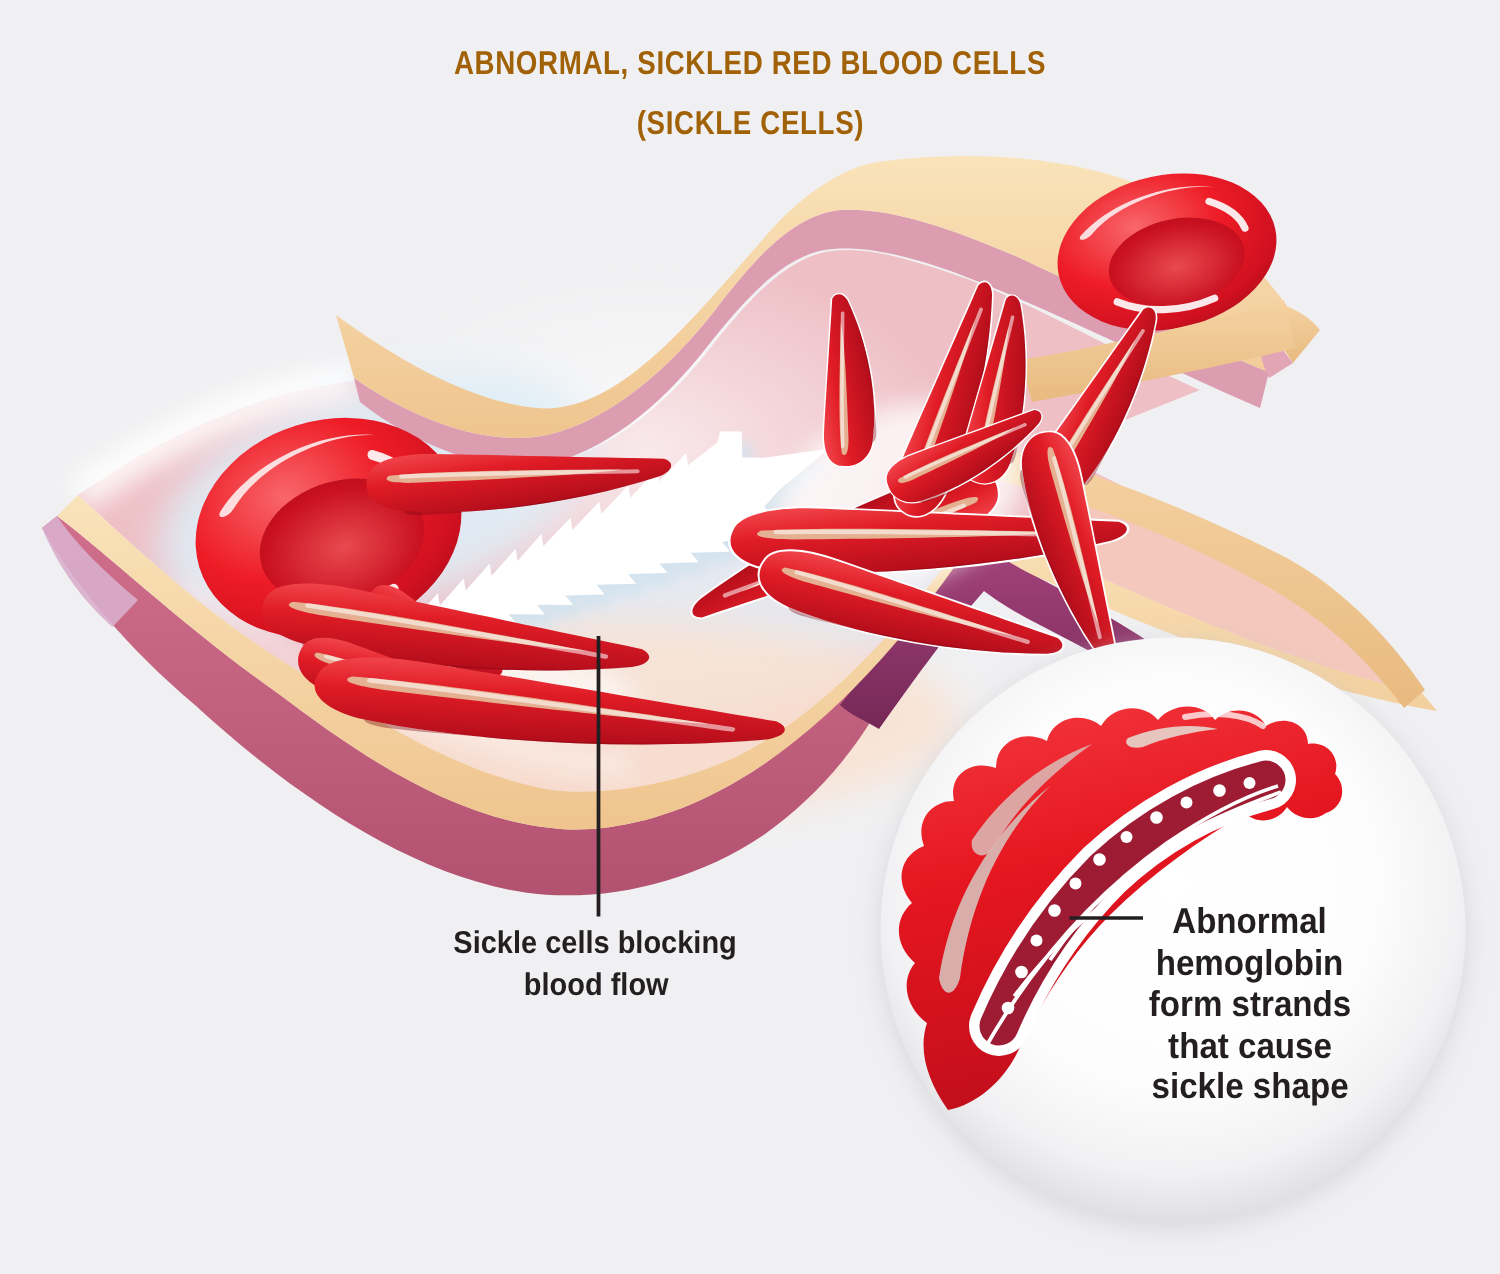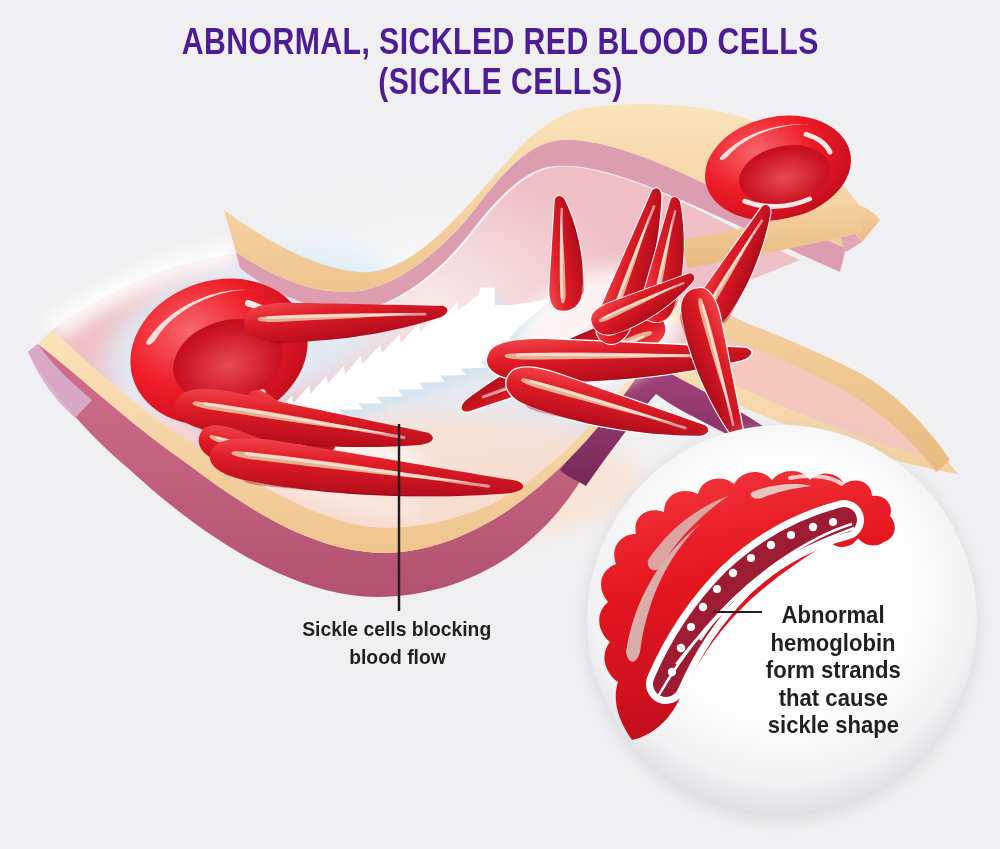--- a/index.html
+++ b/index.html
@@ -6,21 +6,21 @@
   .stage{
     position:relative;width:1000px;height:849px;overflow:hidden;
     background:#f0f0f2;
     font-family:"Liberation Sans", sans-serif;
     color:#231f20;
   }
   .stage svg{position:absolute;left:0;top:0;}
   .txt{position:absolute;text-align:center;font-weight:bold;}
   .cond{display:inline-block;transform:scaleX(.84);transform-origin:50% 50%;white-space:nowrap;}
   .cond2{display:inline-block;transform:scaleX(.92);transform-origin:50% 50%;white-space:nowrap;}
-  .title{left:0;top:22px;width:1000px;font-size:36px;line-height:40px;color:#4c1d95;letter-spacing:.5px;}
+  .title{left:0;top:22px;width:1000px;font-size:22px;line-height:40px;color:#a16207;letter-spacing:.5px;}
   .lbl-block{left:197px;top:615px;width:400px;font-size:21px;line-height:28px;}
   .lbl-inset{left:733px;top:601px;width:200px;font-size:24px;line-height:27.5px;}
   
   .c-body{fill:url(#gRed);}
   .c-out{stroke:#ffffff;stroke-width:2.6;paint-order:stroke;stroke-linejoin:round;}
   .c-hl{fill:#e5b898;opacity:.95;}
   .c-shade{fill:rgba(122,8,18,.38);}
   .c-gloss{fill:none;stroke:rgba(255,255,255,.55);stroke-width:3;stroke-linecap:round;}
   
   .r-out{fill:url(#gRbc);}

